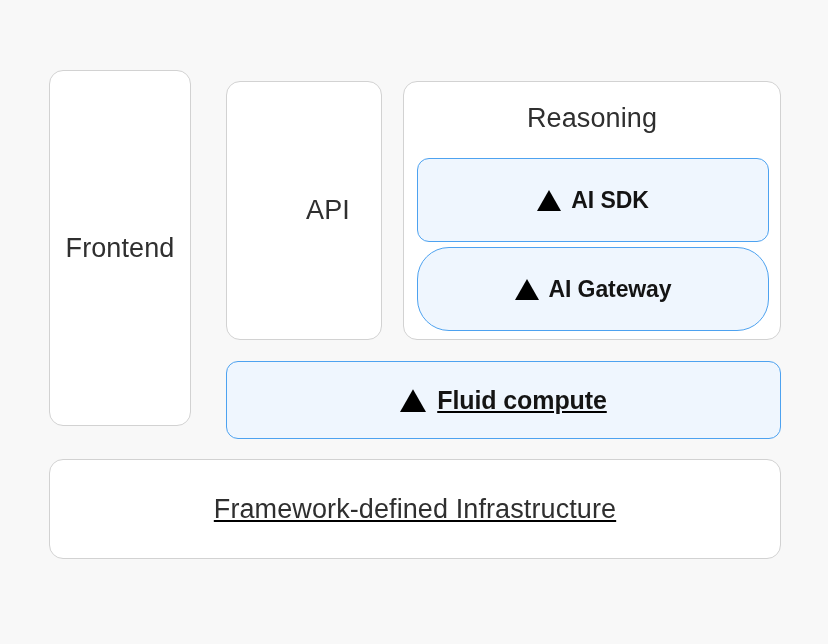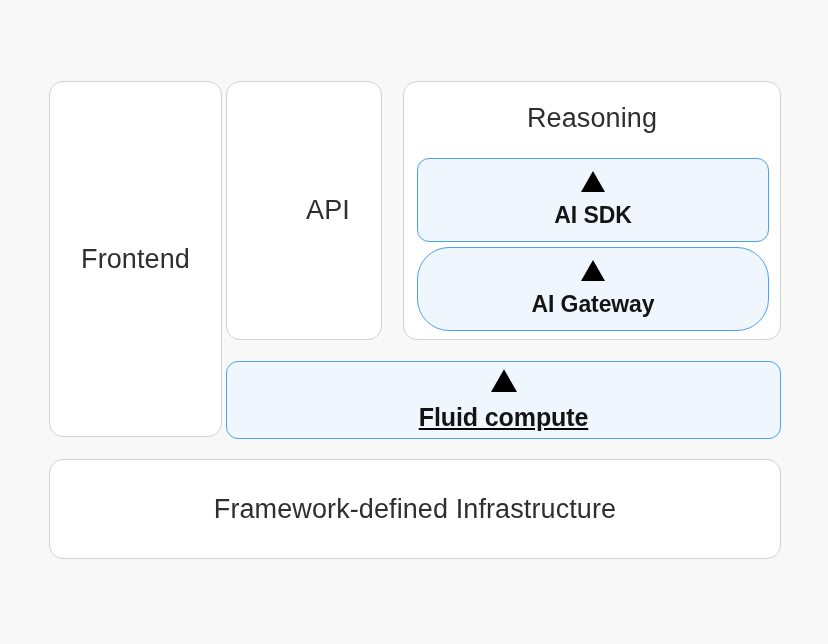--- a/index.html
+++ b/index.html
@@ -53,40 +53,39 @@
 
   .label-blue {
     font-size: 25px;
     font-weight: 700;
     color: #141414;
     letter-spacing: -0.1px;
     white-space: nowrap;
     display: flex;
     align-items: center;
     gap: 11px;
-    flex-direction: column;
   }
 
   .label-blue.small {
     font-size: 23px;
     gap: 10px;
   }
 
   
   .tri {
     display: inline-block;
     flex: 0 0 auto;
     line-height: 0;
   }
   .tri svg { display: block; }
 
   
   #frontend-box {
-    left: 49px;  top: 81px;
-    width: 173px; height: 356px;
+    left: 49px;  top: 70px;
+    width: 142px; height: 356px;
   }
 
   #api-box {
     left: 226px; top: 81px;
     width: 156px; height: 259px; padding-left: 48px;
   }
 
   #reasoning-box {
     left: 403px; top: 81px;
     width: 378px; height: 259px;
@@ -109,21 +108,21 @@
     width: 352px; height: 84px; border-radius: 32px;
   }
 
   #fluid-compute-bar {
     left: 226px; top: 361px;
     width: 555px; height: 78px; text-decoration: underline;
   }
 
   #framework-bar {
     left: 49px; top: 459px;
-    width: 732px; height: 100px;
+    width: 732px; height: 100px; text-decoration: underline;
   }
 </style>
 </head>
 <body>
 
 <div id="stack">
 
   <div class="box card-plain" id="frontend-box">
     <span class="label-lg">Frontend</span>
   </div>

